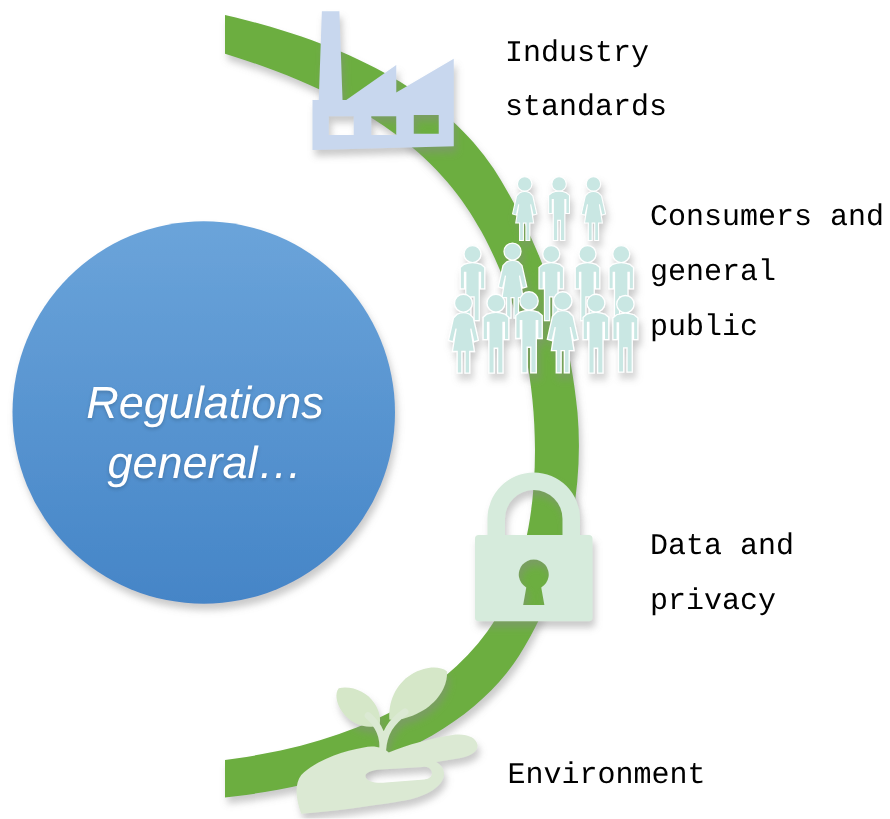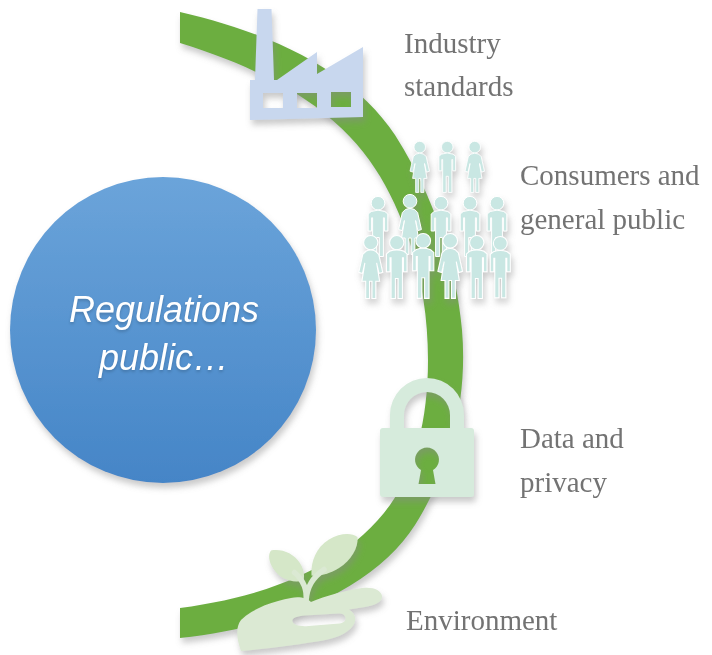--- a/index.html
+++ b/index.html
@@ -1,21 +1,21 @@
 <!DOCTYPE html>
 <html><head>
 <meta charset="utf-8">
 <style>
   html,body{margin:0;padding:0;background:#ffffff;}
   .stage{position:relative;width:712px;height:655px;background:#ffffff;overflow:hidden;
          font-family:"Liberation Sans",sans-serif;}
   .stage svg{position:absolute;left:0;top:0;}
-  .label{position:absolute;color:#737373;font-size:29px;line-height:43px;
-         font-family:Liberation Serif, serif;}
-  .circle-text{position:absolute;left:14px;top:184px;width:300px;height:300px;
+  .label{position:absolute;color:#000000;font-size:24px;line-height:43px;
+         font-family:Liberation Mono, monospace;}
+  .circle-text{position:absolute;left:14px;top:196px;width:300px;height:300px;
          display:flex;flex-direction:column;align-items:center;justify-content:center;
          color:#ffffff;font-style:italic;font-size:36px;line-height:48px;
          text-shadow:0 2px 3px rgba(0,0,0,0.18);}
 </style>
 </head>
 <body>
 
 <div class="stage">
 
   <svg width="712" height="655" viewBox="0 0 712 655">
@@ -87,20 +87,20 @@
                C 325 596 347 590 362 588 C 373 586.5 381 590 382 596 C 382.5 602 375 605.5 365 607
                L 349 609.5 C 355 613 357 619 353.5 625 C 348 634 333 639.5 317 641.5
                C 294 645 266 649 241 651 Z
                M338 613.5 L305 615.5 C 296.5 616 291.5 618.5 292.5 621.5 C 293.5 625 300 626.8 308.5 626
                L 339.5 623.5 C 344.5 623 346.3 620 345.3 617 C 344.3 614.3 341.8 613.3 338.5 613.5 Z"></path>
     </g>
   </svg>
 
   <div class="circle-text">
     <span>Regulations</span>
-    <span>public…</span>
+    <span>general…</span>
   </div>
 
   <div class="label" style="left:404px;top:22px;width:210px;">Industry standards</div>
   <div class="label" style="left:520px;top:153px;width:200px;line-height:44px;">Consumers and general public</div>
   <div class="label" style="left:520px;top:416px;width:170px;line-height:44px;">Data and privacy</div>
   <div class="label" style="left:406px;top:599px;width:300px;">Environment</div>
 </div>
 
 </body></html>

